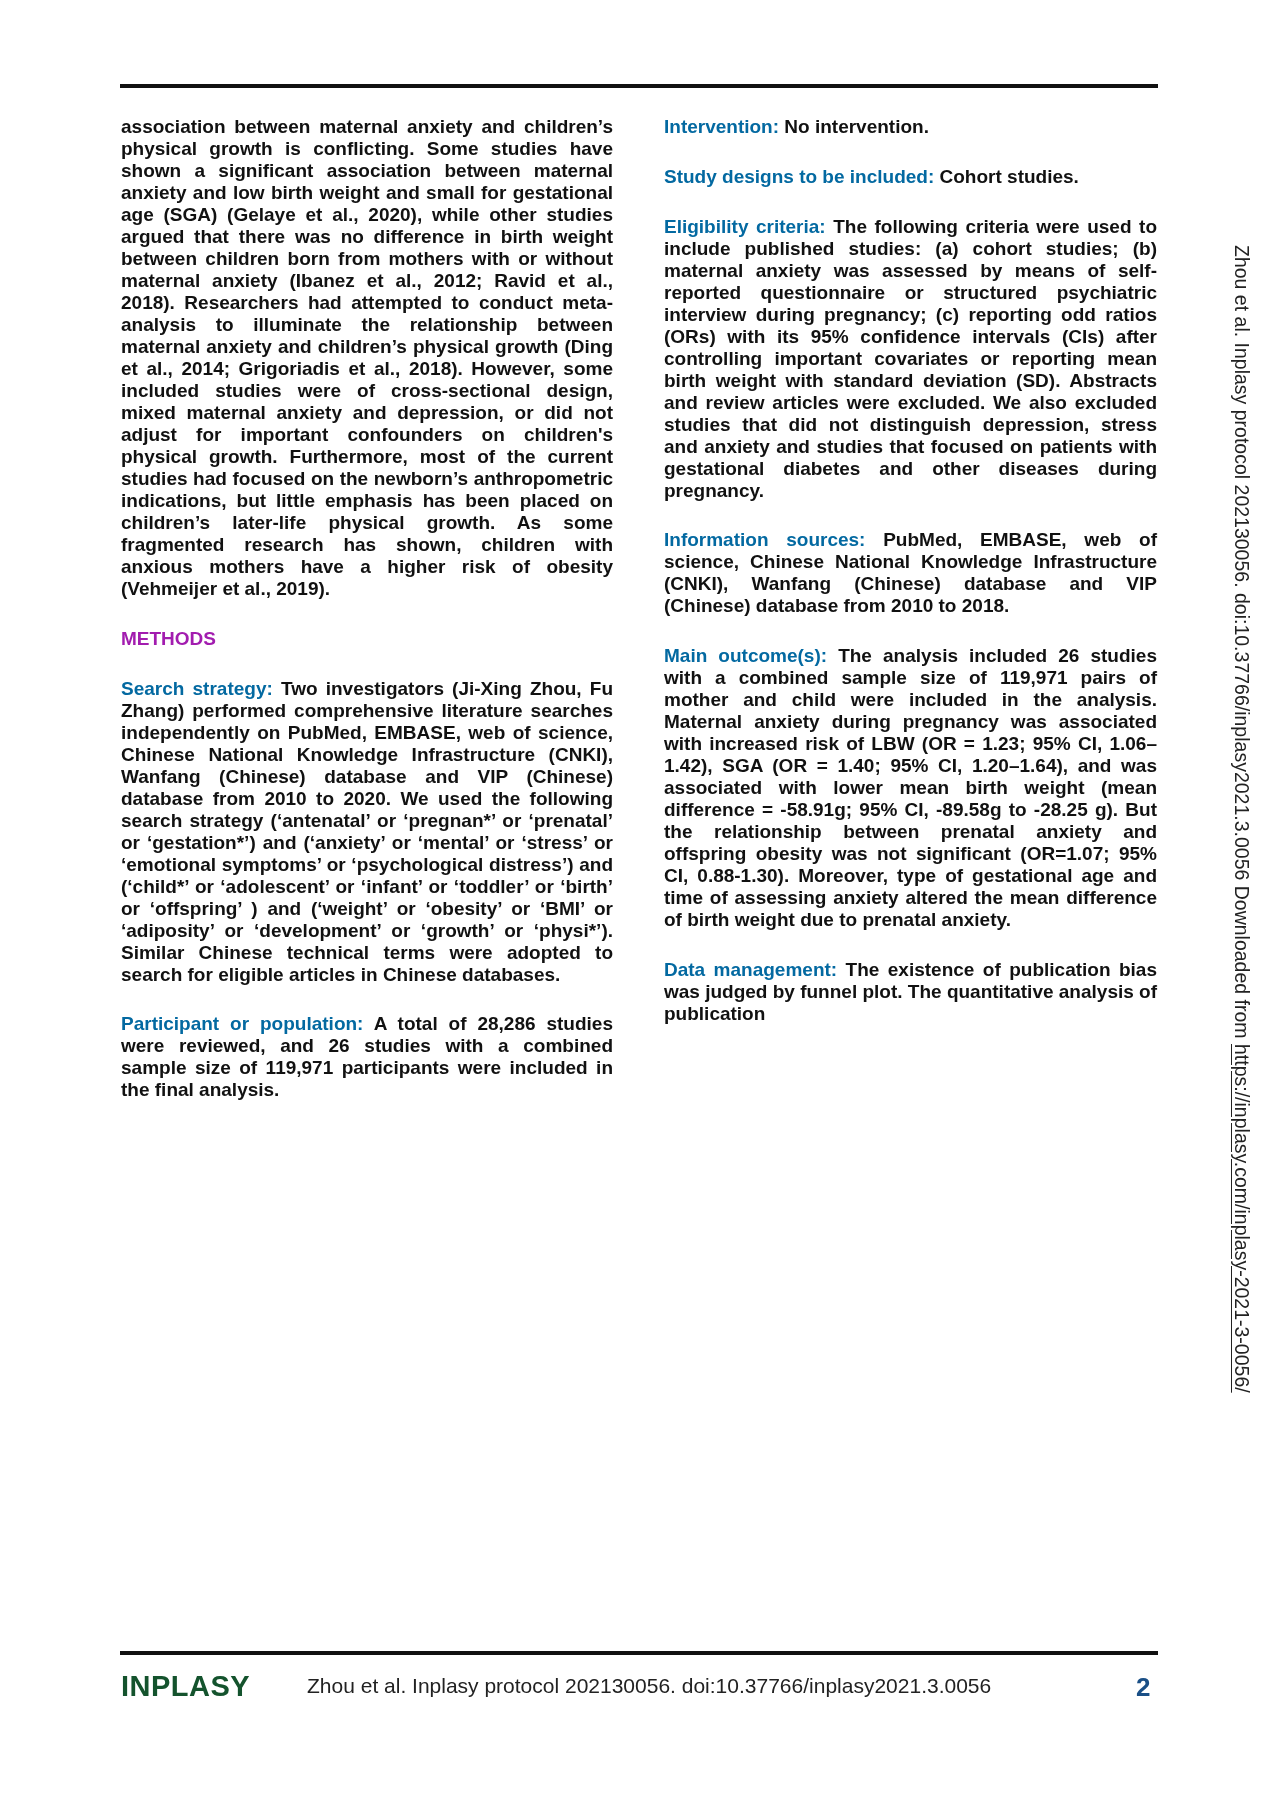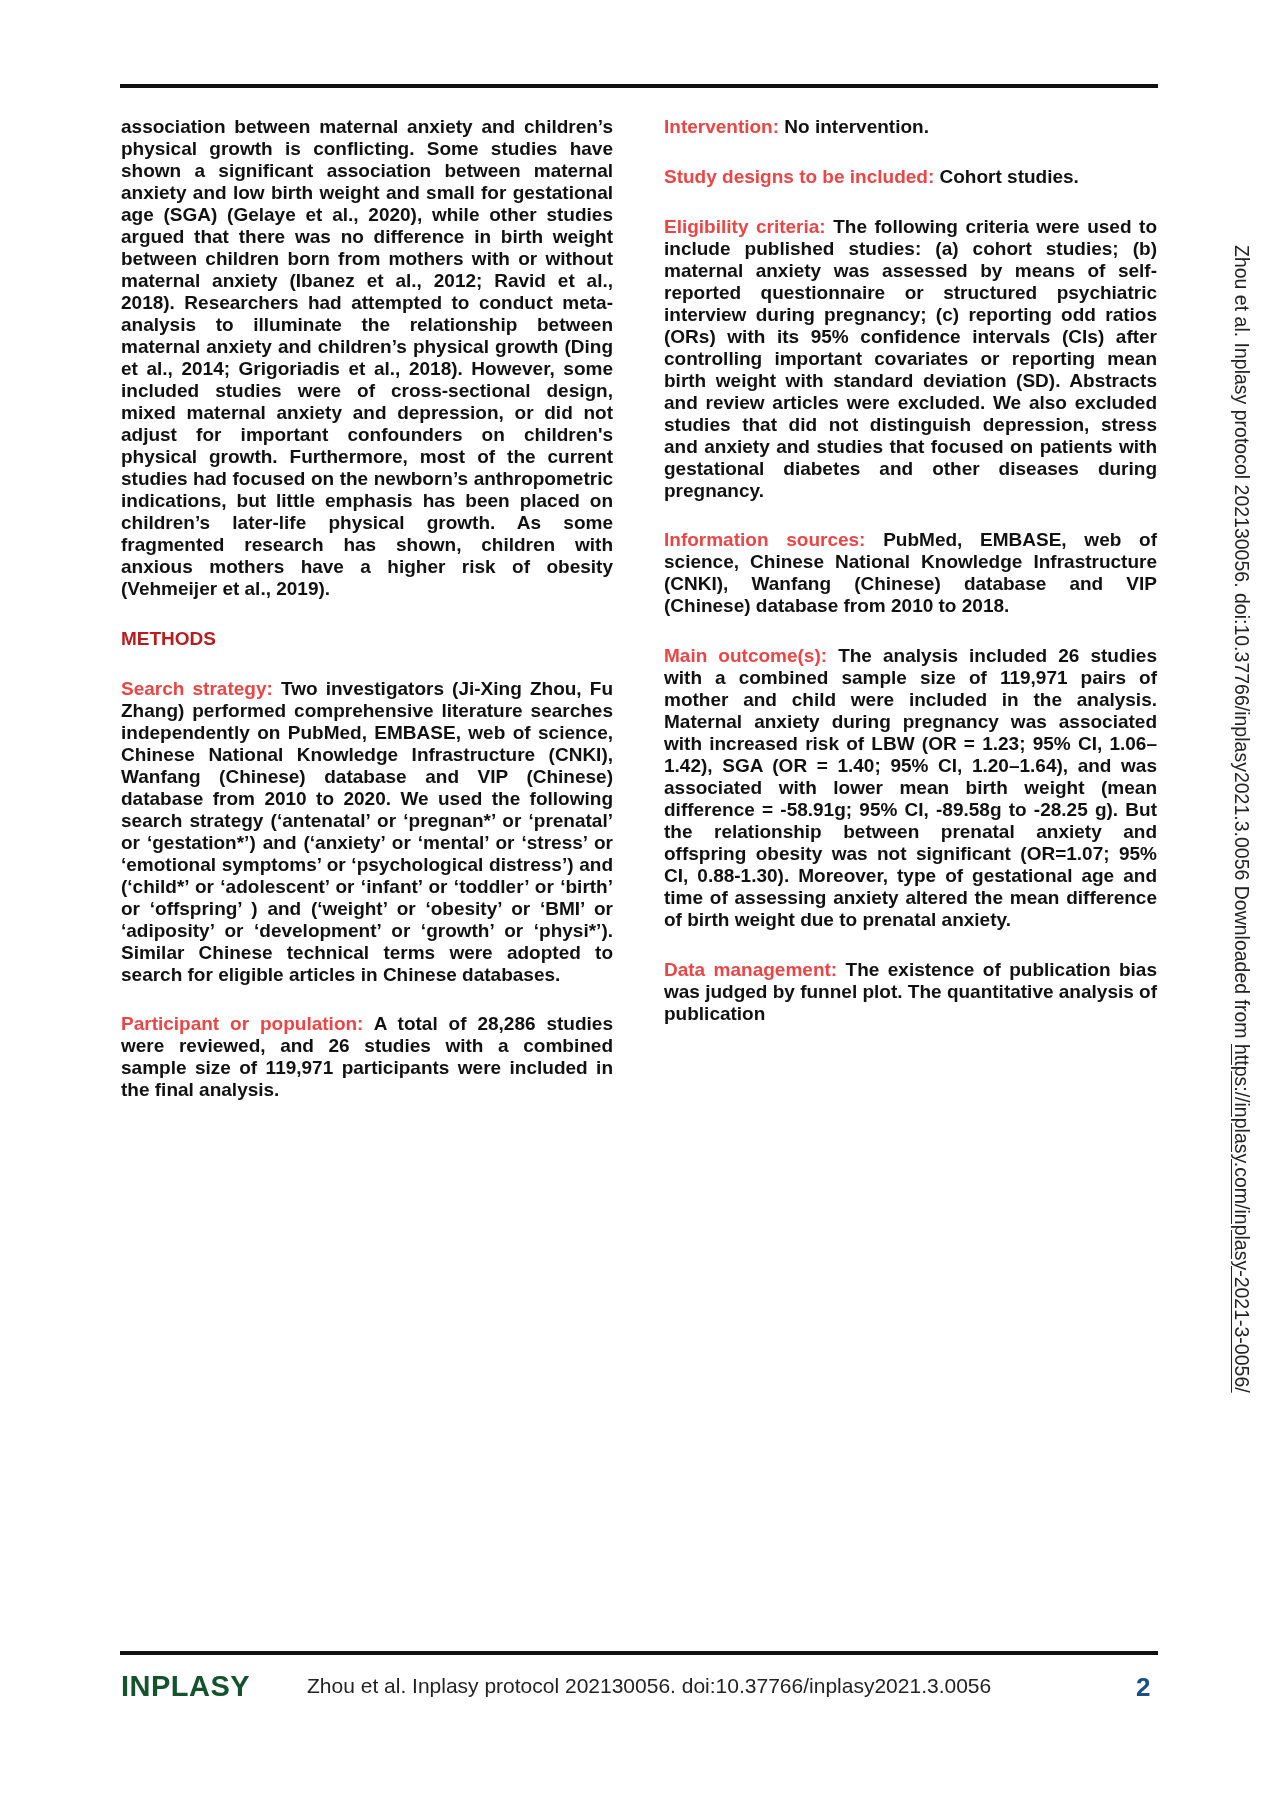--- a/index.html
+++ b/index.html
@@ -7,22 +7,22 @@
          font-family: "Liberation Sans", "DejaVu Sans", sans-serif; color: #111111; }
   .rule { position: absolute; left: 120px; width: 1038px; height: 4px; background: #111; }
   .rule.top { top: 84px; }
   .rule.bottom { top: 1651px; }
   .col { position: absolute; top: 116px; width: 492px; font-size: 19px; line-height: 22px;
          font-weight: bold; text-align: justify; }
   .col.left { left: 121px; }
   .col.right { left: 664px; width: 493px; }
   .para { margin: 0 0 27.8px 0; }
   .para:last-child { margin-bottom: 0; }
-  .label { color: #ef4444; }
-  .section-heading { color: #b91c1c; margin: 0 0 27.8px 0; font-weight: bold; }
+  .label { color: #0369a1; }
+  .section-heading { color: #a21caf; margin: 0 0 27.8px 0; font-weight: bold; }
   .footer-logo { position: absolute; left: 121px; top: 1670px; font-size: 29px; font-weight: bold;
                  color: #14532d; letter-spacing: 0.5px; }
   .footer-cite { position: absolute; left: 307px; top: 1674px; font-size: 21px; font-weight: normal;
                  color: #222; }
   .footer-page { position: absolute; left: 1136px; top: 1672px; font-size: 26px; font-weight: bold;
                  color: #1a4f86; }
   .side-text { position: absolute; left: 1228px; top: 245px; width: 28px; height: 1270px;
                writing-mode: vertical-rl; font-size: 19.5px; font-weight: normal; color: #222;
                white-space: nowrap; line-height: 28px; }
   .side-text a { color: #222; text-decoration: underline; }

